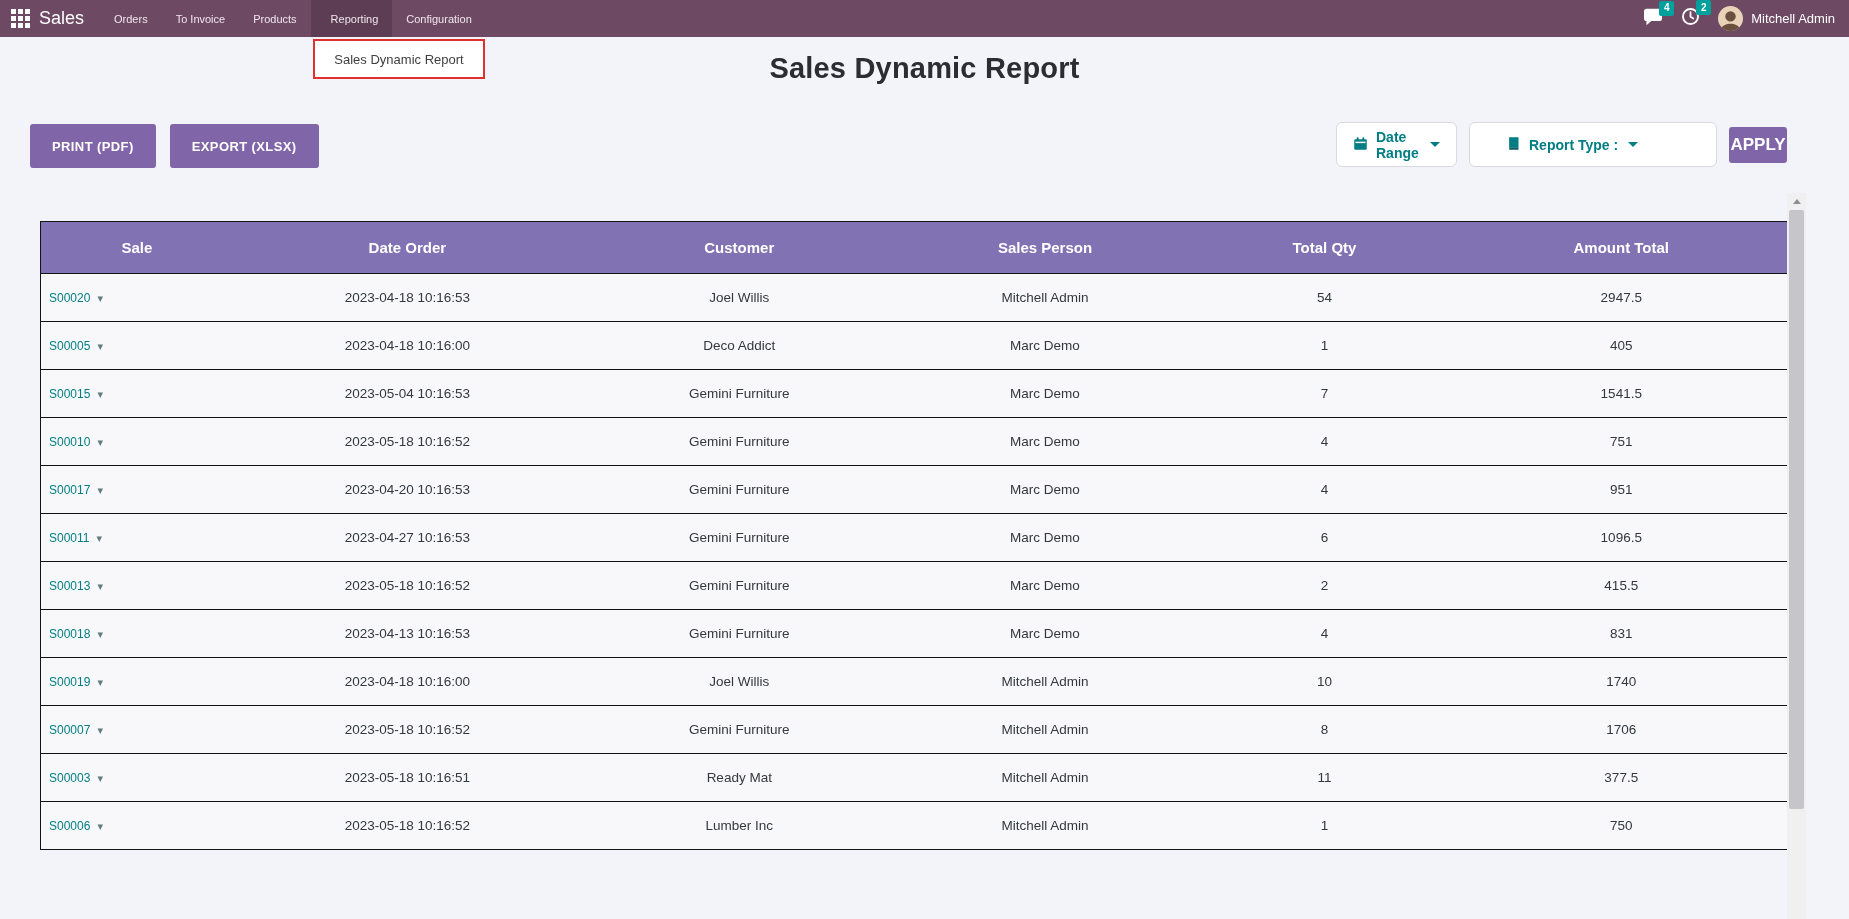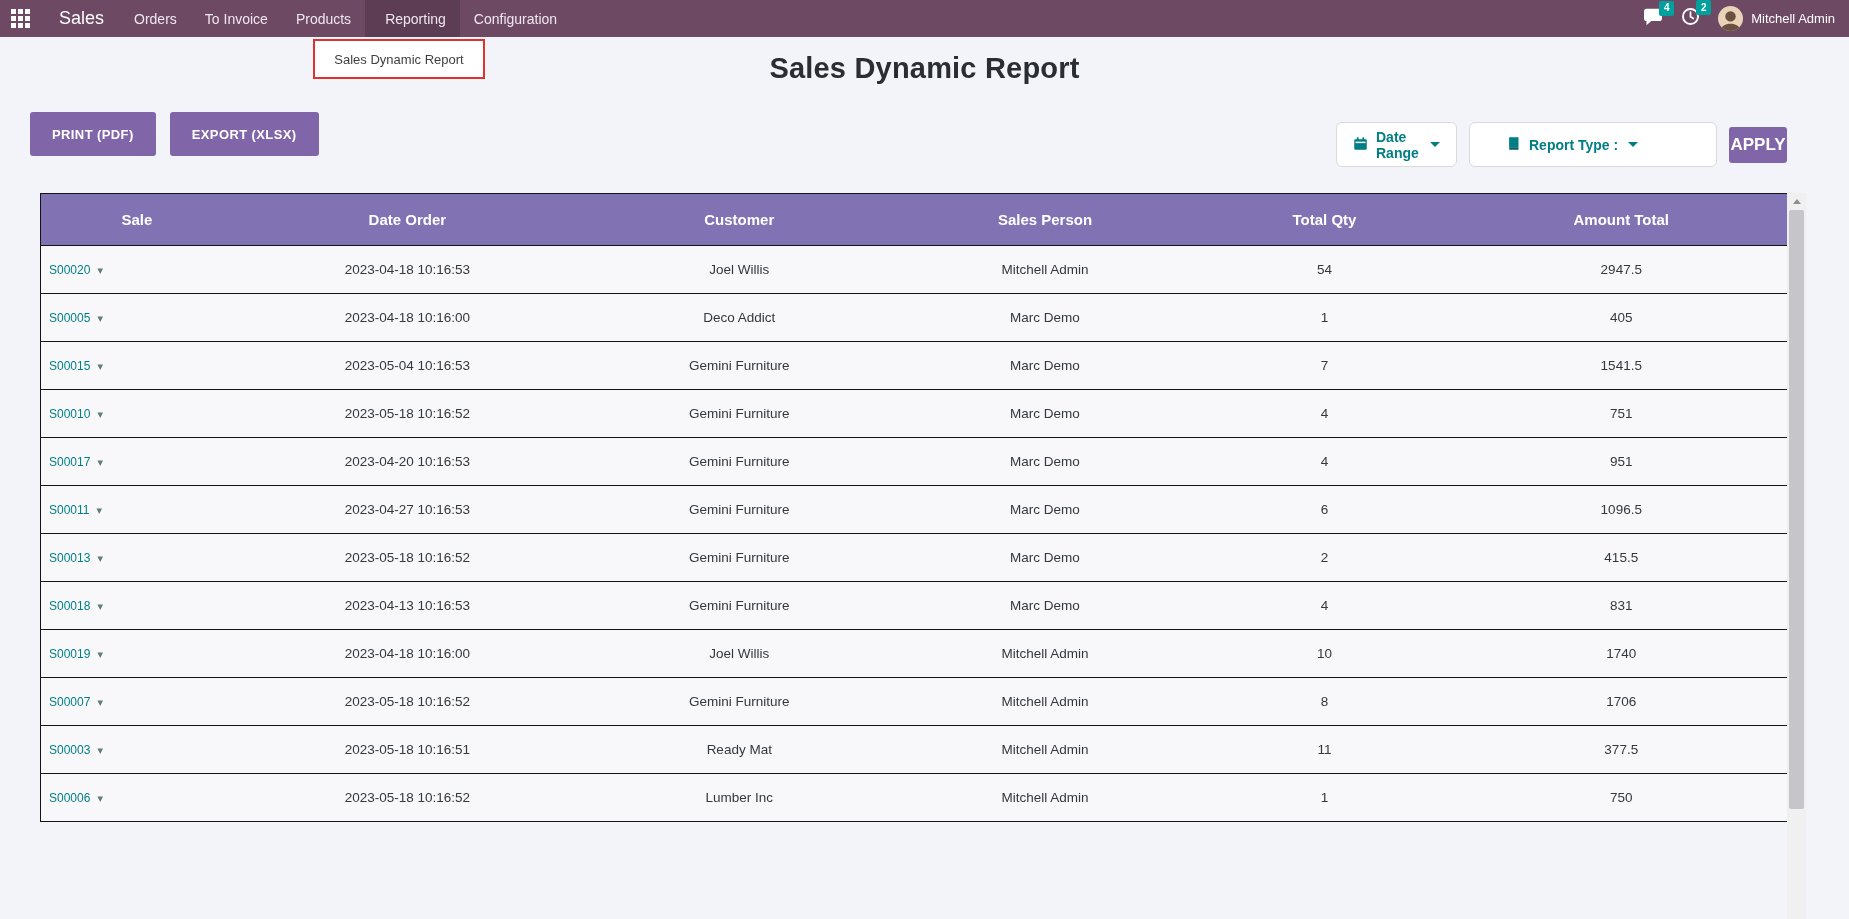--- a/index.html
+++ b/index.html
@@ -20,59 +20,59 @@
   body{font-family:"Liberation Sans",sans-serif;background:var(--page-bg);}
   .screen{position:relative;width:1849px;height:919px;overflow:hidden;background:var(--page-bg);}
 
   
   .nav{position:absolute;top:0;left:0;width:100%;height:37px;background:var(--nav-bg);
        display:flex;align-items:center;justify-content:space-between;color:#f2ecf1;z-index:5;}
   .nav-left{display:flex;align-items:center;height:100%;}
   .apps-btn{background:none;border:none;cursor:pointer;padding:0 9px 0 11px;height:100%;display:flex;align-items:center;}
   .grid-icon{display:grid;grid-template-columns:repeat(3,5px);grid-template-rows:repeat(3,5px);gap:2px;}
   .grid-icon i{background:#fff;width:5px;height:5px;display:block;}
-  .brand{font-size:18px;font-weight:500;color:#fff;margin:0 16px 0 20px;cursor:pointer;}
+  .brand{font-size:18px;font-weight:500;color:#fff;margin:0 16px 0 0;cursor:pointer;}
   .menu{display:flex;height:100%;align-items:stretch;}
-  .menu-item{display:flex;align-items:center;padding:0 14px;font-size:14px;color:#efe7ee;cursor:pointer;white-space:nowrap;}
+  .menu-item{display:flex;align-items:center;padding:0 14px;font-size:11px;color:#efe7ee;cursor:pointer;white-space:nowrap;}
   .menu-item.active{background:rgba(0,0,0,0.16);padding-left:20px;}
   .nav-right{display:flex;align-items:center;gap:18px;padding-right:14px;height:100%;}
   .systray-item{position:relative;display:flex;align-items:center;cursor:pointer;}
   .badge{position:absolute;top:-7px;right:-11px;min-width:15px;height:15px;background:var(--badge-teal);
          color:#fff;font-size:10px;font-weight:700;display:flex;align-items:center;justify-content:center;
          padding:0 3px;border-radius:2px;line-height:1;}
   .user{display:flex;align-items:center;gap:8px;cursor:pointer;}
   .avatar{width:25px;height:25px;border-radius:50%;overflow:hidden;background:#e8d3b9;display:flex;align-items:flex-end;justify-content:center;}
   .user-name{font-size:13px;color:#fff;}
 
   
   .dropdown{position:absolute;top:39px;left:313px;width:172px;height:40px;background:#fff;
             border:2px solid var(--red);z-index:6;display:flex;align-items:center;justify-content:center;}
   .dropdown-item{font-size:13px;color:#3f3f3f;cursor:pointer;}
 
   
   .title{position:absolute;top:52px;left:0;width:1849px;text-align:center;
          font-size:29px;font-weight:700;color:#2a2e33;letter-spacing:.2px;}
 
   
-  .btn-left{position:absolute;top:112px;left:30px;display:flex;gap:14px;}
+  .btn-left{position:absolute;top:124px;left:30px;display:flex;gap:14px;}
   .pbtn{height:44px;padding:0 22px;background:var(--btn-purple);color:#fff;border:none;border-radius:3px;
         font-family:"Liberation Sans",sans-serif;font-size:13px;font-weight:700;letter-spacing:.4px;cursor:pointer;}
   .filters{position:absolute;top:122px;left:1336px;display:flex;align-items:center;gap:12px;}
   .filter-box{height:45px;background:#fff;border:1px solid #d9d9de;border-radius:6px;display:flex;
               align-items:center;gap:8px;padding:0 16px;color:var(--teal);font-size:14px;font-weight:700;cursor:pointer;}
   .filter-box.date{width:121px;justify-content:center;}
   .filter-box.report{width:248px;justify-content:flex-start;padding-left:36px;}
   .caret-dn{width:0;height:0;border-left:5px solid transparent;border-right:5px solid transparent;
             border-top:5px solid var(--teal);display:inline-block;margin-left:2px;}
   .apply{height:36px;width:58px;background:var(--btn-purple);color:#fff;border:none;border-radius:3px;
          font-family:"Liberation Sans",sans-serif;font-size:17px;font-weight:700;cursor:pointer;}
 
   
   .table-wrap{position:absolute;top:193px;left:40px;width:1748px;}
-  table{width:100%;border-collapse:collapse;background:var(--row-bg);border:1px solid var(--line);}
+  table{width:100%;border-collapse:collapse;background:var(--row-bg);border:1px solid var(--line);margin-top:28px;}
   thead th{background:var(--header-purple);color:#fff;font-size:15px;font-weight:700;height:52px;
            text-align:center;border-bottom:1px solid var(--line);}
   tbody td{height:48px;font-size:13.5px;color:var(--text-dark);text-align:center;border-bottom:1px solid var(--line);}
   tbody td.c-sale{text-align:left;padding-left:8px;}
   .sale-link{color:var(--teal);text-decoration:none;cursor:pointer;font-size:12px;}
   .row-caret{font-size:11px;color:#5e7d7d;margin-left:7px;cursor:pointer;}
 
   
   .scrollbar{position:absolute;top:193px;left:1787px;width:19px;height:726px;background:#f1f0f1;}
   .scroll-up{height:16px;display:flex;align-items:center;justify-content:center;cursor:pointer;background:#f1f0f1;}

